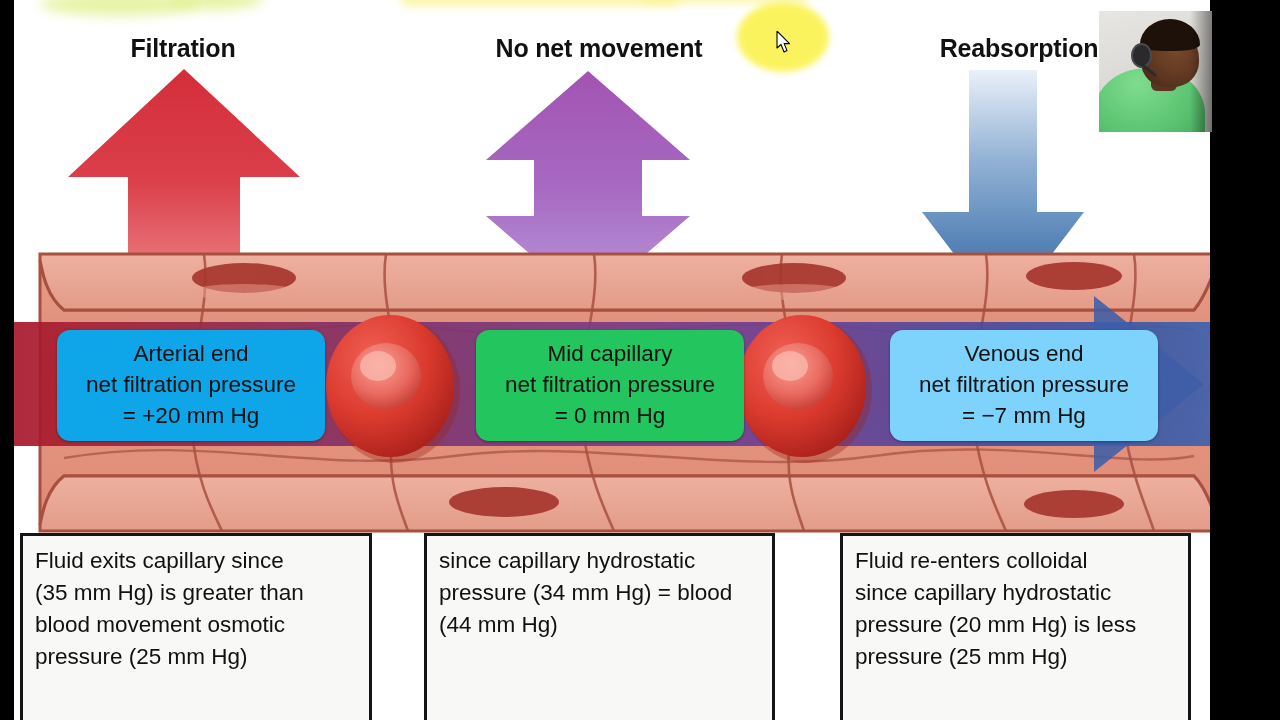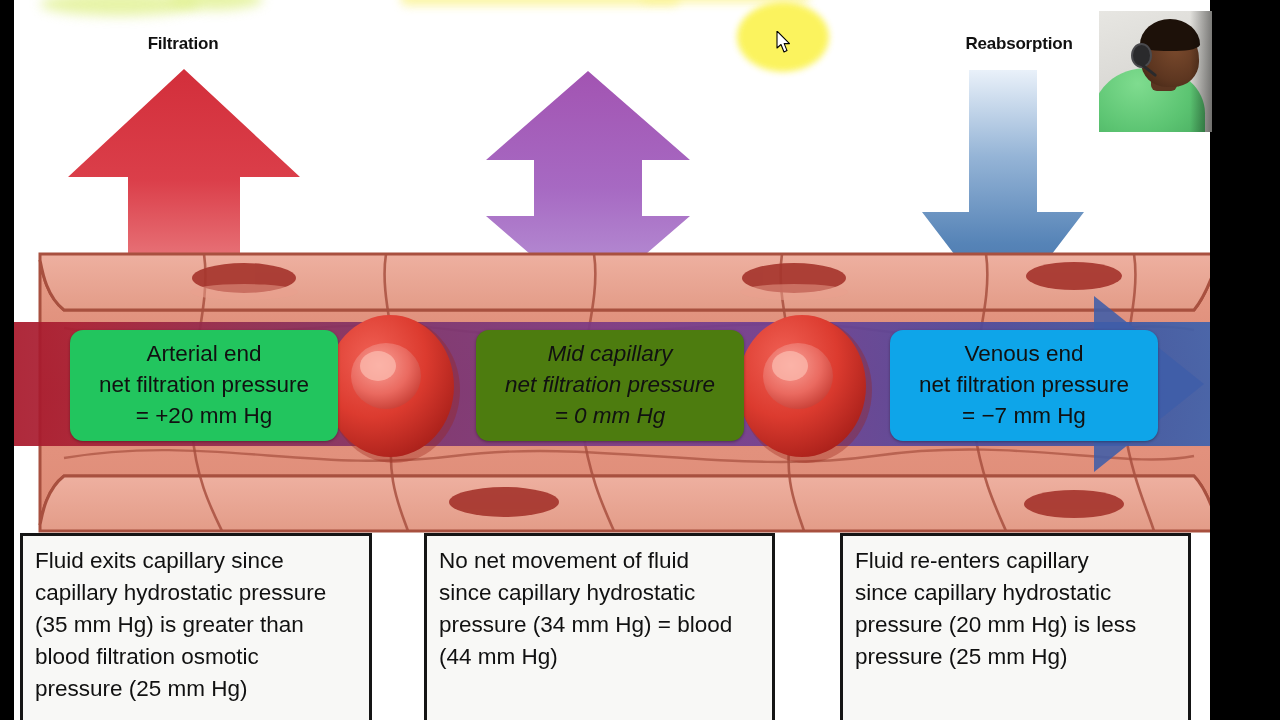--- a/index.html
+++ b/index.html
@@ -10,21 +10,21 @@
   
   #video{position:absolute;left:14px;top:0;width:1196px;height:720px;background:#ffffff;overflow:hidden;}
 
   
   .smudge{position:absolute;border-radius:50%;filter:blur(6px);pointer-events:none;}
   .smudge.green{background:#dff08a;opacity:.75;}
   .smudge.yellowstrip{background:#fbf49a;opacity:.85;border-radius:8px;filter:blur(5px);}
 
   
   .heading{position:absolute;font-weight:bold;color:#111;white-space:nowrap;
-           font-size:17px;letter-spacing:-0.2px;text-align:center;}
+           font-size:25px;letter-spacing:-0.2px;text-align:center;}
 
   
   .arrow{position:absolute;}
   .arrow svg{display:block;}
 
   
   #vessel{position:absolute;left:20px;top:250px;width:1190px;height:285px;}
 
   
   #flowband{position:absolute;left:-14px;top:322px;width:1215px;height:124px;
@@ -217,58 +217,57 @@
         </radialGradient>
       </defs>
       <ellipse cx="72" cy="66" rx="35" ry="33" fill="url(#rbcP3)"></ellipse>
       <ellipse cx="64" cy="56" rx="18" ry="15" fill="#fbb9ae" opacity=".75"></ellipse>
     </svg>
 
     <svg style="position:absolute;left:1080px;top:296px;width:120px;height:176px;" viewBox="0 0 120 176">
       <polygon points="0,0 110,88 0,176" fill="#3f5da8" opacity="0.88"></polygon>
     </svg>
 
-    <div class="vlabel" style="left:56px;top:330px;width:244px;background:#22c55e;">
+    <div class="vlabel" style="left:43px;top:330px;width:244px;background:#0ea5e9;">
       <div>Arterial end</div>
       <div>net filtration pressure</div>
       <div>= +20 mm Hg</div>
     </div>
 
-    <div class="vlabel" style="left:462px;top:330px;width:244px;background:#4d7c0f;font-style:italic;">
+    <div class="vlabel" style="left:462px;top:330px;width:244px;background:#22c55e;">
       <div>Mid capillary</div>
       <div>net filtration pressure</div>
       <div>= 0 mm Hg</div>
     </div>
 
-    <div class="vlabel" style="left:876px;top:330px;width:244px;background:#0ea5e9;">
+    <div class="vlabel" style="left:876px;top:330px;width:244px;background:#7dd3fc;">
       <div>Venous end</div>
       <div>net filtration pressure</div>
       <div>= −7 mm Hg</div>
     </div>
 
     <div class="heading" style="left:14px;top:34px;width:310px;">Filtration</div>
+    <div class="heading" style="left:440px;top:34px;width:290px;">No net movement</div>
     <div class="heading" style="left:860px;top:34px;width:290px;">Reabsorption</div>
 
     <div class="expbox" style="left:6px;top:533px;width:323px;height:167px;">
       <div>Fluid exits capillary since</div>
-      <div>capillary hydrostatic pressure</div>
       <div>(35 mm Hg) is greater than</div>
-      <div>blood filtration osmotic</div>
+      <div>blood movement osmotic</div>
       <div>pressure (25 mm Hg)</div>
     </div>
 
     <div class="expbox" style="left:410px;top:533px;width:322px;height:167px;">
-      <div>No net movement of fluid</div>
       <div>since capillary hydrostatic</div>
       <div>pressure (34 mm Hg) = blood</div>
       <div>(44 mm Hg)</div>
     </div>
 
     <div class="expbox" style="left:826px;top:533px;width:322px;height:167px;">
-      <div>Fluid re-enters capillary</div>
+      <div>Fluid re-enters colloidal</div>
       <div>since capillary hydrostatic</div>
       <div>pressure (20 mm Hg) is less</div>
       <div>pressure (25 mm Hg)</div>
     </div>
 
     <div id="blob" style="left:723px;top:2px;width:92px;height:70px;"></div>
 
   </div>
 
   <div id="webcam" style="left:1099px;top:11px;width:113px;height:121px;">

